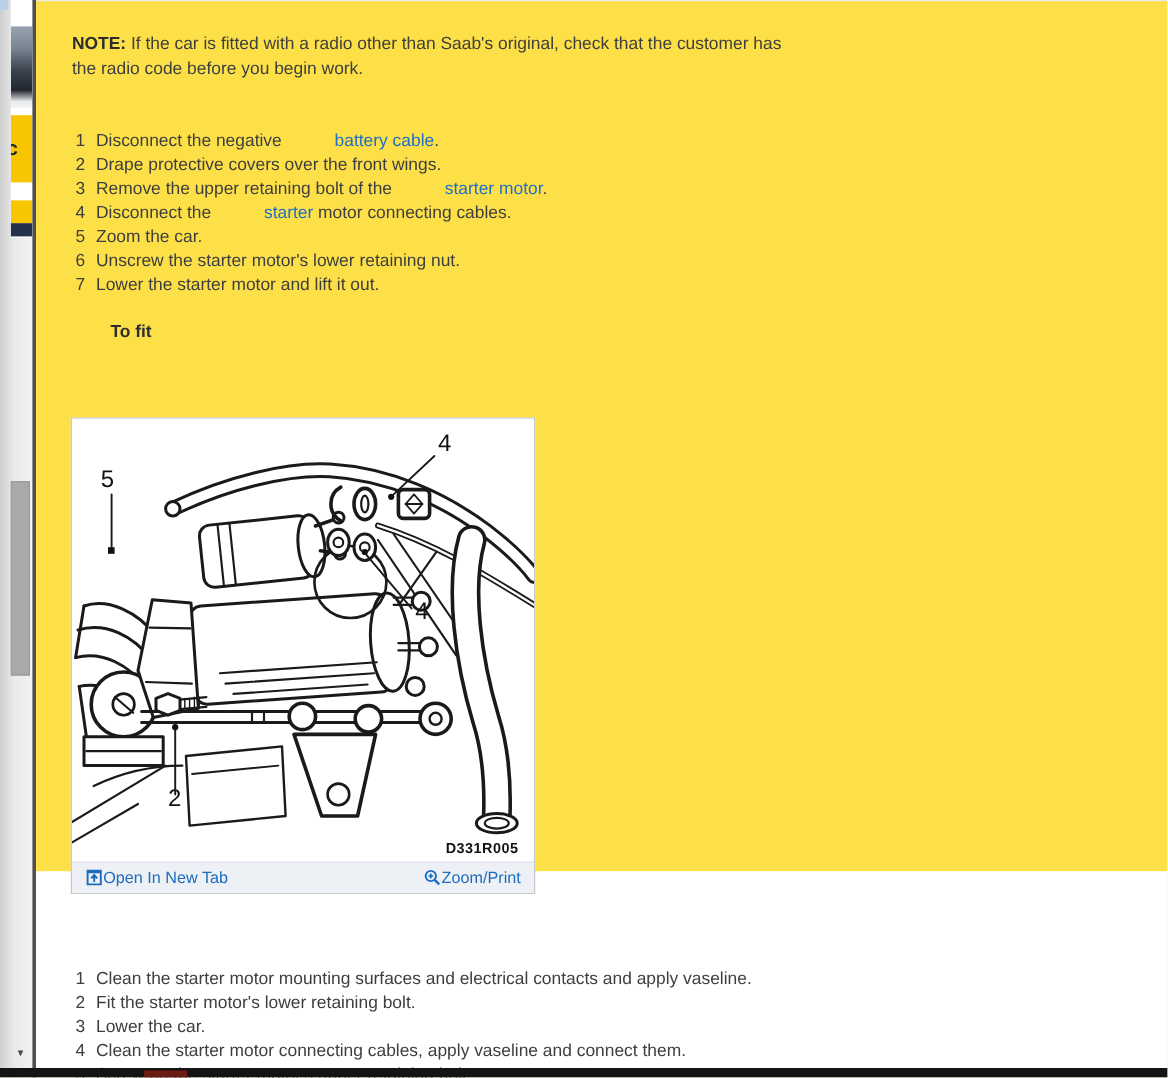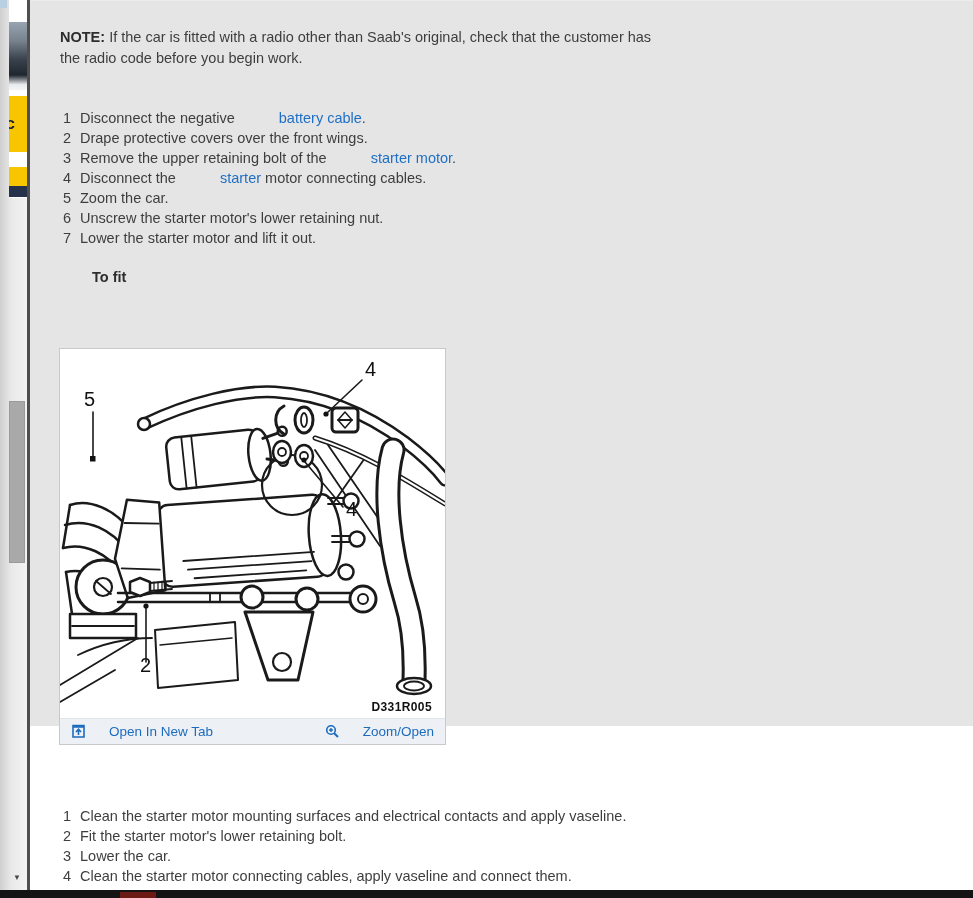--- a/index.html
+++ b/index.html
@@ -19,21 +19,21 @@
   .rail-yellow-1 span { position:absolute; left:-14px; top:0; }
   .rail-yellow-2 { position:absolute; left:0; top:167px; width:18px; height:19px; background:#f7c600; }
   .rail-navy { position:absolute; left:0; top:186px; width:18px; height:11px; background:#26314a; }
   .rail-thumb { position:absolute; left:9px; top:401px; width:16px; height:162px;
                 background:#a9a9a9; border:1px solid #9a9a9a; }
   .rail-arrow { position:absolute; left:9px; top:872px; width:16px; height:12px;
                 color:#4a4a4a; font-size:8px; line-height:12px; text-align:center; }
   .rail-border { position:absolute; left:27px; top:0; width:3px; height:898px; background:#4f4f4f; }
 
   
-  .content { position:absolute; left:30px; top:0; width:943px; height:726px; background:#e5e5e5;
+  .content { position:absolute; left:30px; top:0; width:943px; height:726px; background:#fde047;
              border-top:1px solid #ececec; color:#3e3e3e; font-size:14.5px; }
   .note { position:absolute; left:30px; top:26px; width:614px; line-height:21px; }
   .note b { color:#2d2d2d; }
   .steps { position:absolute; left:33px; width:860px; }
   .steps-remove { top:107px; }
   .steps-fit { top:805px; }
   .step-row { display:flex; line-height:20px; }
   .step-num { width:17px; flex:0 0 17px; }
   .step-text {}
   a.inline-link { color:#1f6fc5; text-decoration:none; cursor:pointer;padding-left:40px; }
@@ -42,21 +42,21 @@
   
   .figure-box { position:absolute; left:29px; top:347px; width:387px; height:397px;
                 border:1px solid #c9c9c9; background:#fff; }
   .figure-img-area { position:absolute; left:0; top:0; width:385px; height:370px; background:#fff; }
   .figure-code { position:absolute; right:13px; bottom:5px; font-weight:bold; color:#121212;
                  font-size:12px; letter-spacing:0.4px; }
   .figure-footer { position:absolute; left:0; bottom:0; width:385px; height:26px;
                    background:#edf1f6; border-top:1px solid #dfe4ea;
                    display:flex; align-items:center; justify-content:space-between;
                    padding:0 11px; font-size:13.5px; }
-  .fig-link { display:flex; align-items:center; gap:23px; color:#1d6bbd; text-decoration:none; cursor:pointer; }
+  .fig-link { display:flex; align-items:center; gap:0; color:#1d6bbd; text-decoration:none; cursor:pointer; }
   .fig-link svg { display:block; }
 
   
   .bottom-bar { position:absolute; left:0; top:890px; width:973px; height:8px; background:#141414; }
   .bottom-bar-accent { position:absolute; left:120px; top:2px; width:36px; height:6px; background:#6b1a14; }
 
   svg.diagram { position:absolute; left:0; top:0; }
   svg.diagram text { font-family:"Liberation Sans", sans-serif; font-size:20px; fill:#111; }
 </style>
 </head>
@@ -255,21 +255,21 @@
             <path d="M7.5,11 V6 M5,8 L7.5,5.2 L10,8" fill="none" stroke="#1d6bbd" stroke-width="1.6"></path>
           </svg>
           <span>Open In New Tab</span>
         </a>
         <a class="fig-link">
           <svg width="15" height="15" viewBox="0 0 15 15">
             <circle cx="6" cy="6" r="4.3" fill="none" stroke="#1d6bbd" stroke-width="1.6"></circle>
             <path d="M6,4 V8 M4,6 H8" stroke="#1d6bbd" stroke-width="1.4"></path>
             <path d="M9.2,9.2 L13,13" stroke="#1d6bbd" stroke-width="2"></path>
           </svg>
-          <span>Zoom/Open</span>
+          <span>Zoom/Print</span>
         </a>
       </div>
     </div>
 
     <div class="steps steps-fit">
         <div class="step-row">
           <span class="step-num">1</span>
           <span class="step-text">Clean the starter motor mounting surfaces and electrical contacts and apply vaseline.</span>
         </div>
         <div class="step-row">

